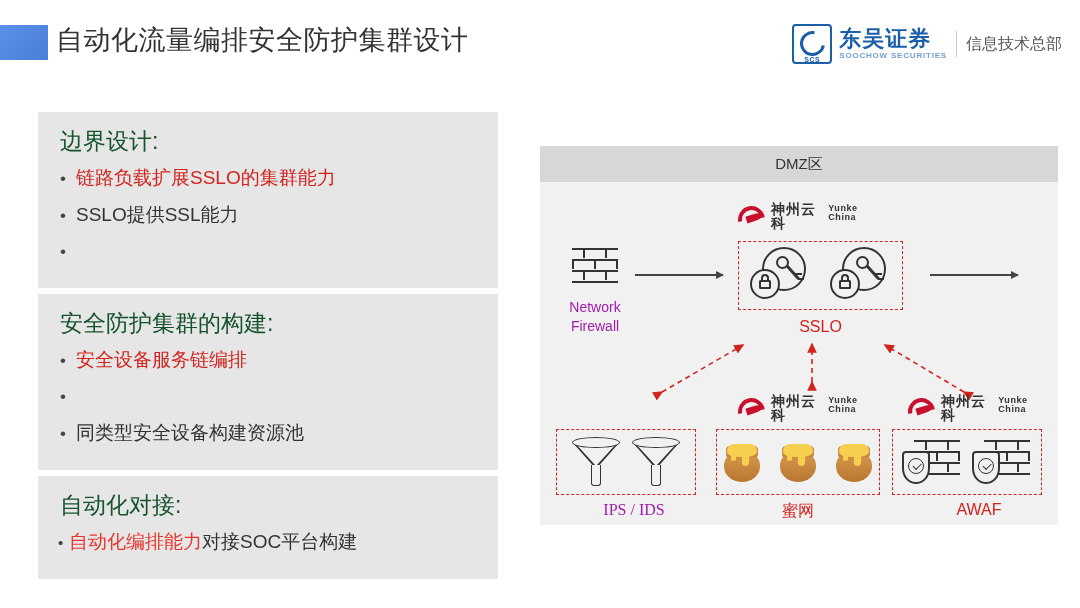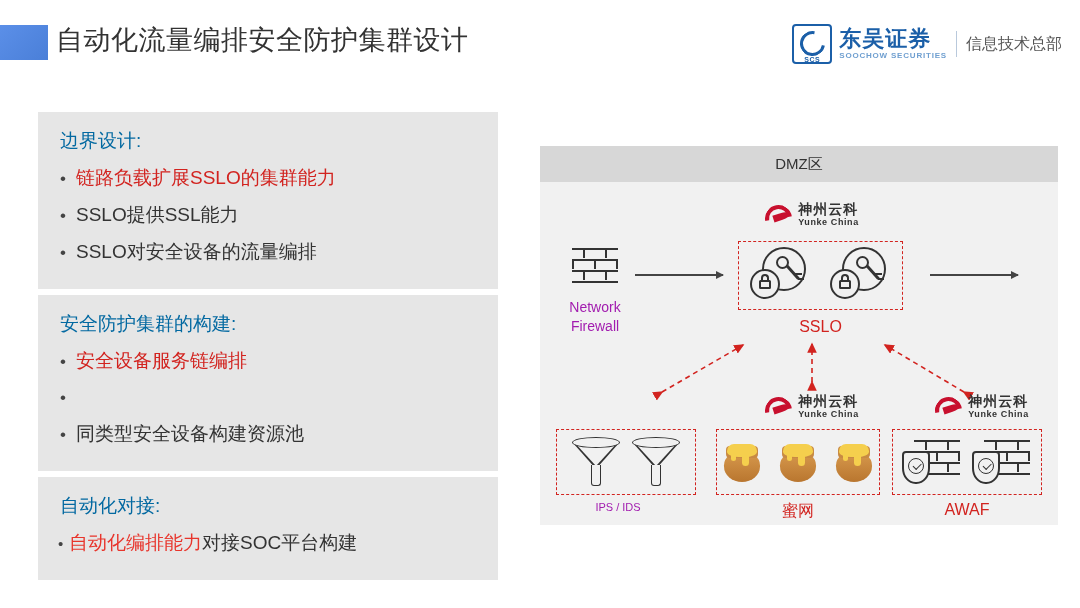--- a/index.html
+++ b/index.html
@@ -27,21 +27,21 @@
     font-size:7px;font-weight:bold;color:#1b5fa8;letter-spacing:.5px;line-height:7px;}
   #brand-cn-wrap{display:flex;flex-direction:column;justify-content:center;margin-right:9px;}
   #brand-cn{font-size:22px;font-weight:bold;color:#1b5fa8;line-height:22px;letter-spacing:1px;}
   #brand-en{font-size:8px;font-weight:bold;color:#6f9fd0;line-height:11px;letter-spacing:.8px;}
   #brand-divider{width:1px;height:26px;background:#b9c9dc;margin-right:9px;}
   #brand-dept{font-size:16px;color:#555;white-space:nowrap;}
 
   
   #left-col{position:absolute;left:38px;top:112px;width:460px;}
   .panel{background:#e6e6e6;padding:14px 0 16px 0;margin-bottom:6px;}
-  .panel-heading{font-size:19px;color:#0369a1;margin:0 0 6px 22px;line-height:30px;}
+  .panel-heading{font-size:23px;color:#14532d;margin:0 0 6px 22px;line-height:30px;}
   .bullet-row{display:flex;align-items:baseline;margin:0 0 4px 22px;line-height:32px;}
   .bullet-dot{width:16px;flex:none;font-size:17px;color:#444;line-height:32px;}
   .bullet-text{font-size:19px;color:#333;}
   .bullet-text.accent{color:#d2231f;}
   .tight .bullet-row{margin-left:20px;}
   .tight .bullet-dot{width:11px;font-size:15px;}
   .em{color:#e8352c;}
 
   
   #diagram{position:absolute;left:540px;top:146px;width:518px;height:379px;background:#f1f1f1;}
@@ -49,21 +49,21 @@
     display:flex;align-items:center;justify-content:center;}
   #dmz-title{font-size:15px;color:#333;}
 
   .yunke{display:flex;align-items:center;justify-content:center;}
   .yunke .yk-mark{width:30px;height:22px;position:relative;flex:none;margin-right:5px;}
   .yunke .yk-mark i{position:absolute;left:2px;top:1px;width:19px;height:19px;
     border:4px solid #c8102e;border-radius:50%;border-right-color:transparent;
     border-bottom-color:transparent;transform:rotate(35deg);display:block;}
   .yunke .yk-mark b{position:absolute;left:10px;top:9px;width:17px;height:7px;
     background:#c8102e;border-radius:0 50% 50% 0;transform:rotate(-18deg);display:block;}
-  .yunke .yk-txt{display:flex;flex-direction:column;line-height:1;}
+  .yunke .yk-txt{display:flex;flex-direction:row;line-height:1;}
   .yunke .yk-cn{font-size:14px;font-weight:bold;color:#333;letter-spacing:1px;}
   .yunke .yk-en{font-size:9px;font-weight:bold;color:#333;letter-spacing:.6px;margin-top:2px;}
 
   .dbox{position:absolute;border:1px dashed #d2231f;box-sizing:border-box;
     display:flex;align-items:center;justify-content:center;}
   .node-label{position:absolute;text-align:center;font-size:14px;white-space:nowrap;}
   .node-label.red{color:#d2231f;}
   .node-label.gray{color:#a21caf;}
 
   
@@ -164,21 +164,20 @@
     <div class="bullet-row">
       <span class="bullet-dot">•</span>
       <span class="bullet-text accent">链路负载扩展SSLO的集群能力</span>
     </div>
     <div class="bullet-row">
       <span class="bullet-dot">•</span>
       <span class="bullet-text">SSLO提供SSL能力</span>
     </div>
     <div class="bullet-row">
       <span class="bullet-dot">•</span>
-      <span class="bullet-text">SSLO对安全设备的流量编排</span>
     </div>
   </div>
 
   <div class="panel">
     <div class="panel-heading">安全防护集群的构建:</div>
     <div class="bullet-row">
       <span class="bullet-dot">•</span>
       <span class="bullet-text accent">安全设备服务链编排</span>
     </div>
     <div class="bullet-row">
@@ -289,21 +288,21 @@
       <span class="fn-stem"></span>
         <span class="fn-top"></span>
     </div>
     <div class="funnel">
       <span class="fn-cone"></span>
         <span class="fn-cone-in"></span>
       <span class="fn-stem"></span>
         <span class="fn-top"></span>
     </div>
   </div>
-  <div class="node-label gray" style="left:8px;top:355px;width:140px;font-size:11px;">IPS / IDS</div>
+  <div class="node-label gray" style="left:24px;top:355px;width:140px;font-size:16px;font-family:Liberation Serif, serif;">IPS / IDS</div>
 
   <div class="yunke" style="position:absolute;left:196px;top:248px;width:150px;">
     <span class="yk-mark">
         <i></i>
         <b></b>
       </span>
     <span class="yk-txt">
       <span class="yk-cn">神州云科</span>
       <span class="yk-en">Yunke China</span>
     </span>
@@ -380,15 +379,15 @@
         <span class="fw-v" style="left:11px;top:23px"></span>
           <span class="fw-v" style="left:33px;top:23px"></span>
       </div>
       <div class="shield">
         <span class="chk">
             <i></i>
           </span>
       </div>
     </div>
   </div>
-  <div class="node-label red" style="left:352px;top:355px;width:150px;font-size:16px;text-align:center;">AWAF</div>
+  <div class="node-label red" style="left:364px;top:355px;width:150px;font-size:16px;text-align:center;">AWAF</div>
 
 </div>
 
 </body></html>

